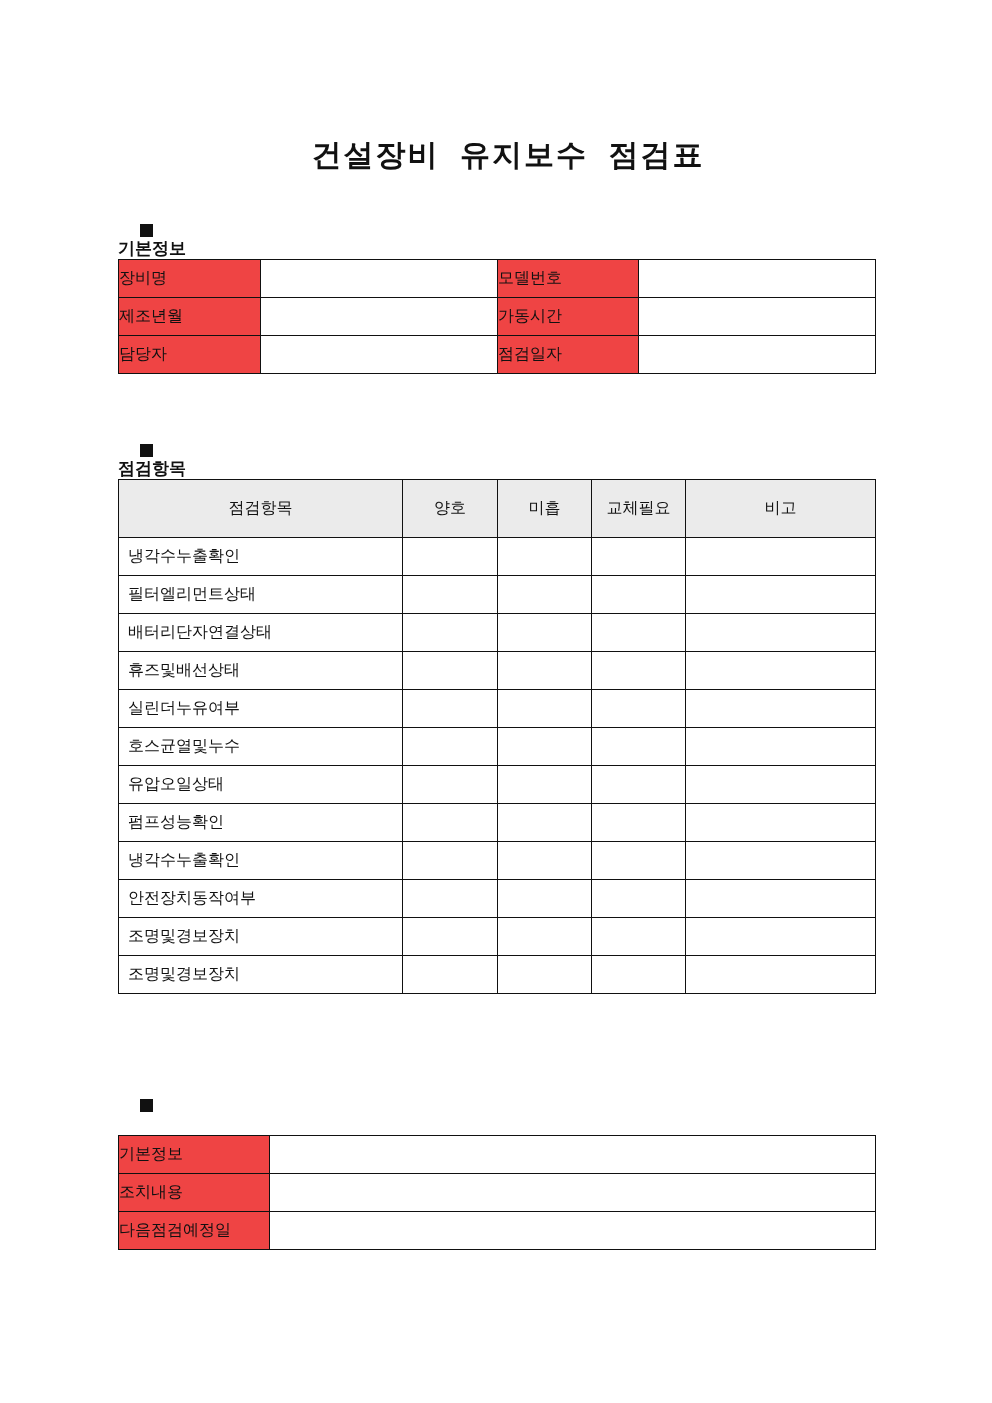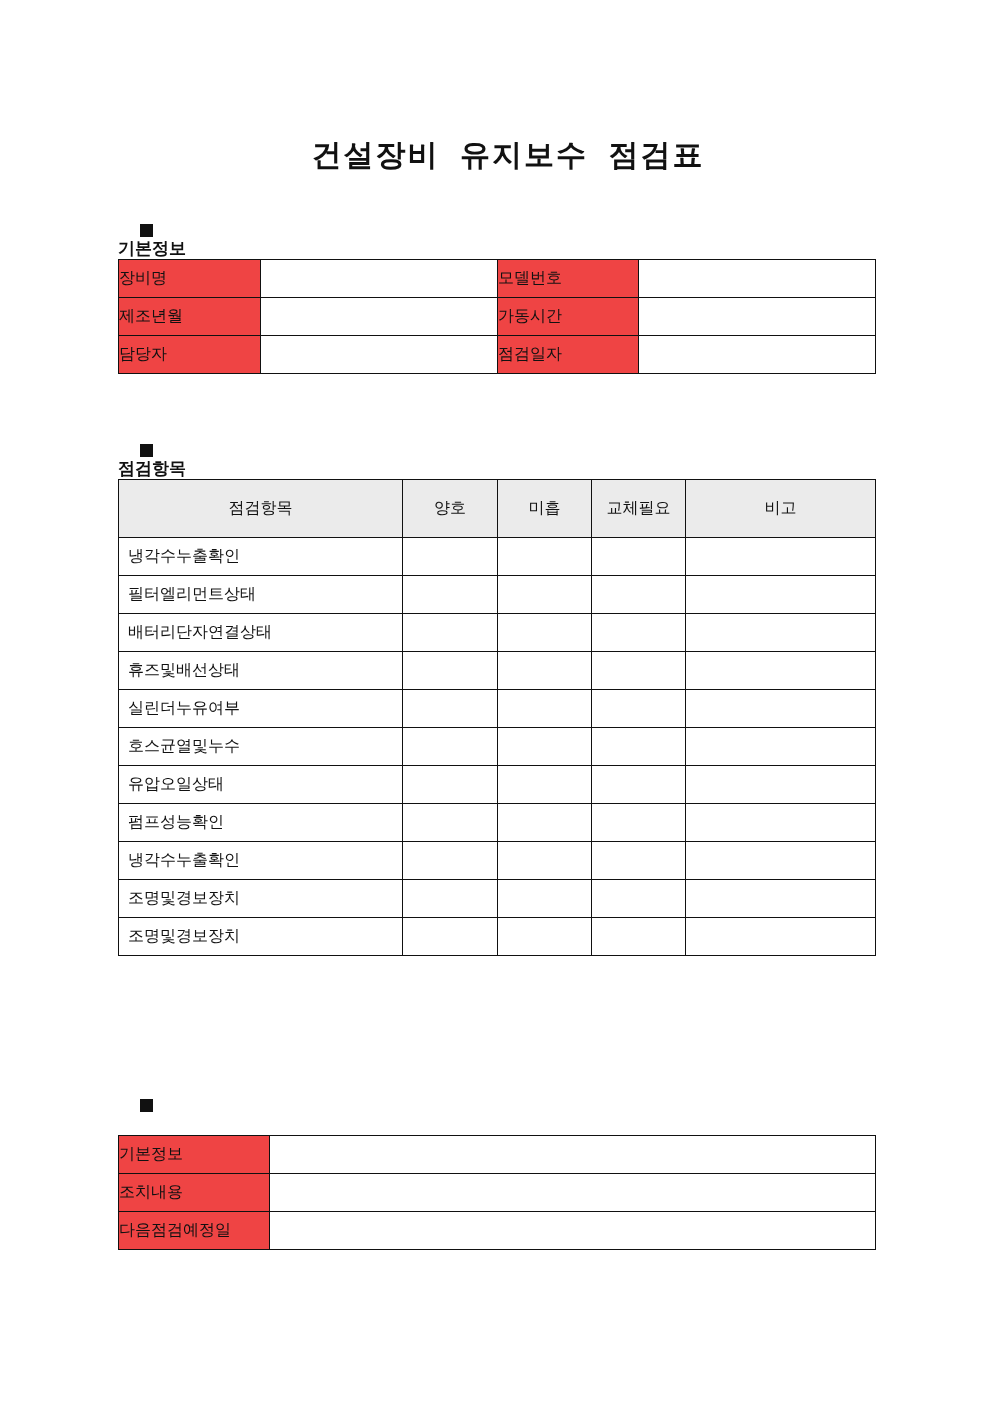--- a/index.html
+++ b/index.html
@@ -135,20 +135,27 @@
         <td></td>
       </tr>
   <tr class="row">
         <td class="item">냉각수누출확인</td>
         <td></td>
         <td></td>
         <td></td>
         <td></td>
       </tr>
   <tr class="row">
+        <td class="item">안전장치동작여부</td>
+        <td></td>
+        <td></td>
+        <td></td>
+        <td></td>
+      </tr>
+  <tr class="row">
         <td class="item">조명및경보장치</td>
         <td></td>
         <td></td>
         <td></td>
         <td></td>
       </tr>
   <tr class="row">
         <td class="item">조명및경보장치</td>
         <td></td>
         <td></td>

